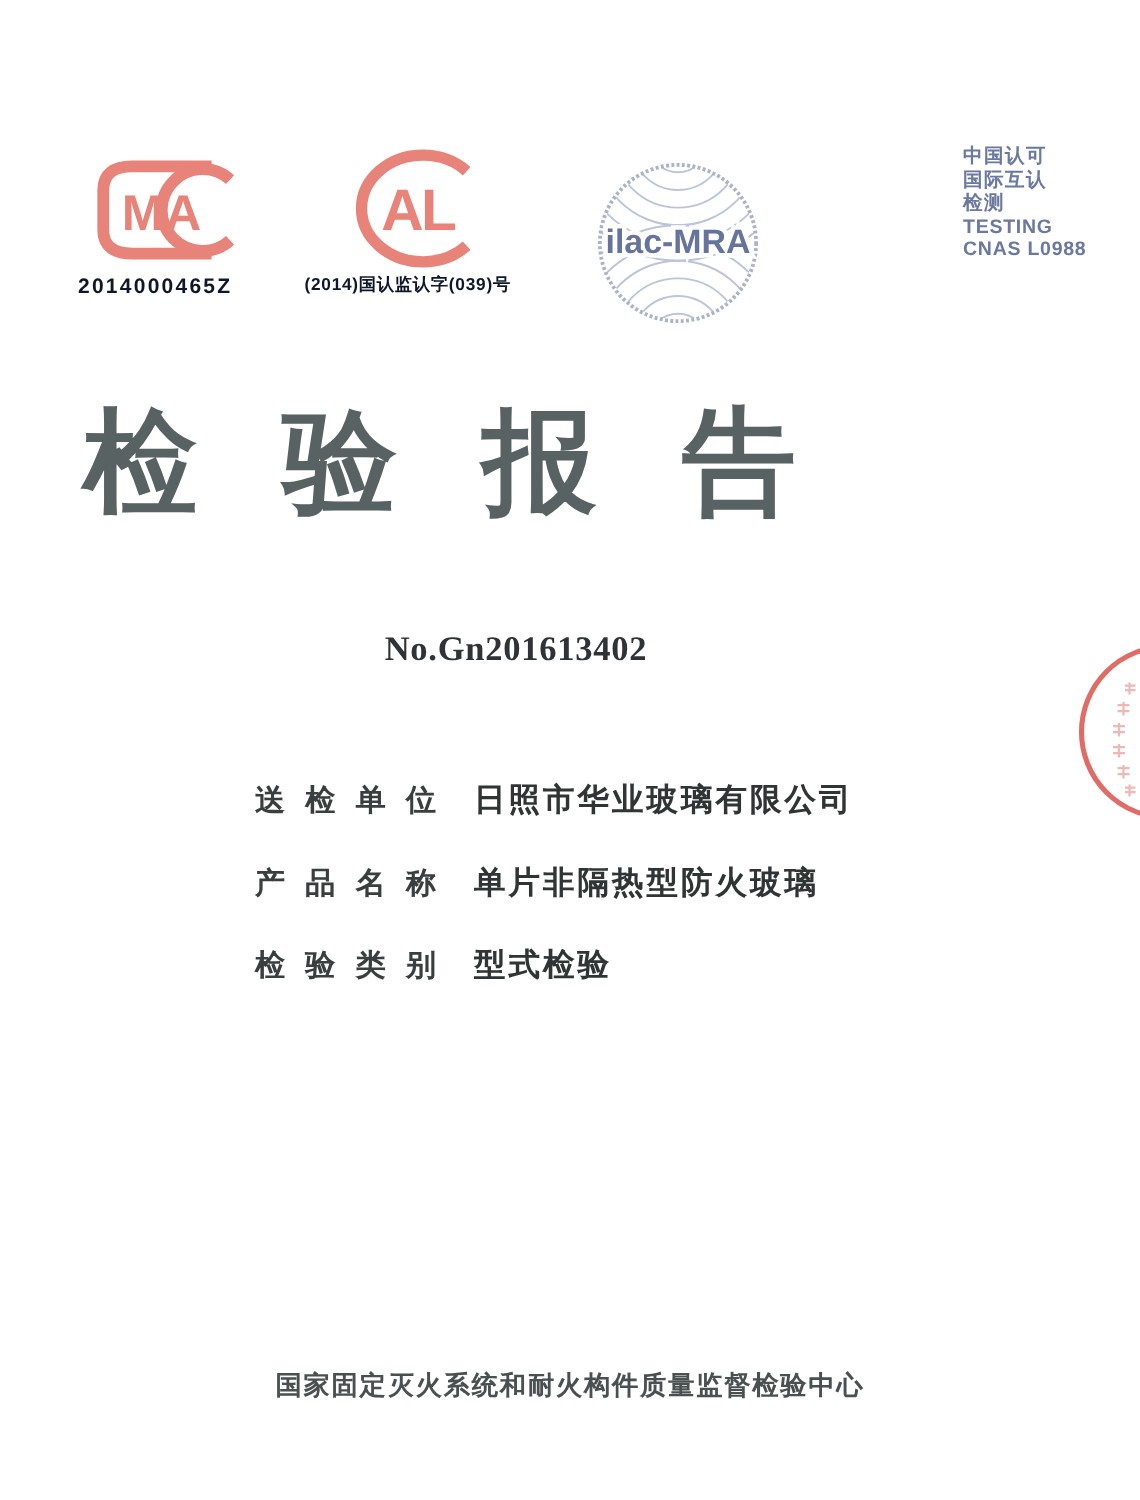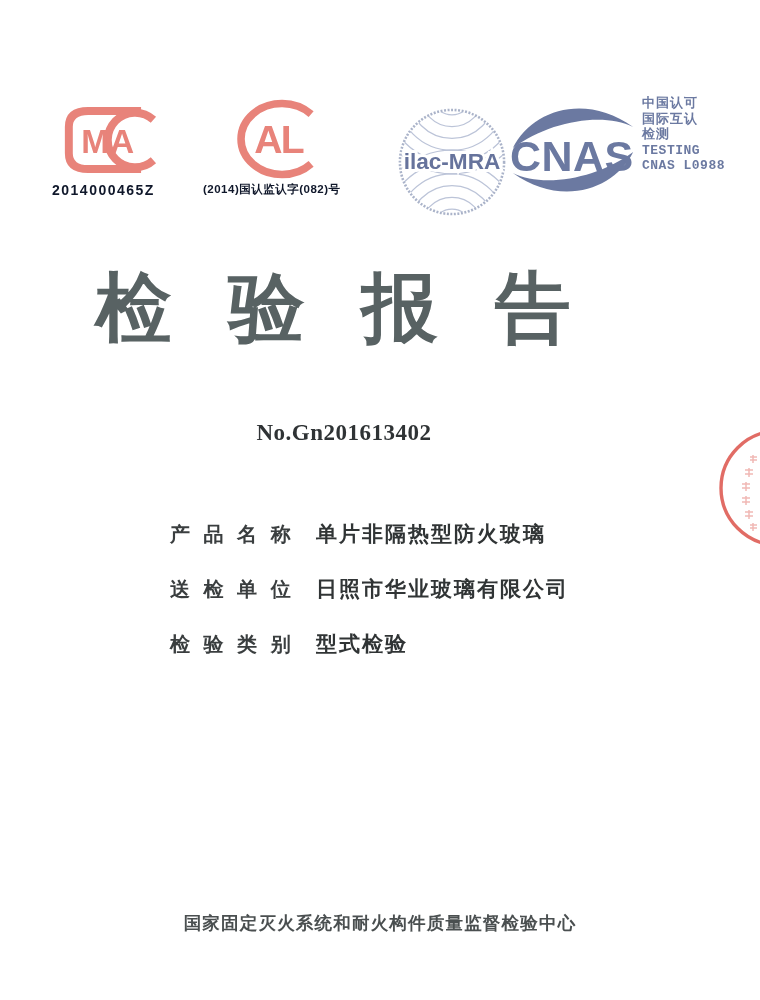--- a/index.html
+++ b/index.html
@@ -14,29 +14,28 @@
   .cal-block{left:203px;top:99px;width:154px;}
   .ilac-block{left:394px;top:102px;width:116px;}
   .cnaslogo-block{left:508px;top:100px;width:130px;}
   .logo-num{
     margin-top:5px;font-size:14px;font-weight:bold;color:#0f172a;
     letter-spacing:1.5px;white-space:nowrap;
   }
   .cal-num{font-size:11.5px;letter-spacing:0.5px;margin-top:3px;}
   .cnas-text{
     position:absolute;left:642px;top:96px;color:#6b79a1;
-    font-size:13px;font-weight:bold;line-height:15.5px;letter-spacing:1px;font-family:Liberation Mono, monospace;
+    font-size:13px;font-weight:bold;line-height:15.5px;letter-spacing:1px;
   }
   .cnas-text .latin{letter-spacing:0.5px;}
   
   .report-title{
     position:absolute;top:258px;left:0;width:604px;text-align:center;
     font-size:76px;font-weight:bold;color:#586263;letter-spacing:18px;
     white-space:nowrap;
-    padding-left:40px;
   }
   
   .report-no{
     position:absolute;top:420px;left:0;width:688px;text-align:center;
     font-family:"Liberation Serif",serif;font-size:23px;font-weight:bold;
     color:#2f3335;letter-spacing:0.5px;
   }
   
   .fields{position:absolute;left:170px;top:521px;}
   .field-row{display:flex;align-items:baseline;margin-bottom:29px;line-height:26px;}
@@ -69,21 +68,21 @@
       <text x="24" y="57" font-family="Liberation Sans, sans-serif" font-size="38" font-weight="bold" fill="#e8837a" letter-spacing="1">MA</text>
     </svg>
     <div class="logo-num">2014000465Z</div>
   </div>
 
   <div class="logo-block cal-block">
     <svg width="106" height="80" viewBox="0 0 112 90">
       <path d="M91,17 A46,40 0 1 0 91,73" fill="none" stroke="#e8837a" stroke-width="8.5"></path>
       <text x="27" y="61" font-family="Liberation Sans, sans-serif" font-size="44" font-weight="bold" fill="#e8837a" letter-spacing="-2">AL</text>
     </svg>
-    <div class="logo-num cal-num">(2014)国认监认字(082)号</div>
+    <div class="logo-num cal-num">(2014)国认监认字(039)号</div>
   </div>
 
   <div class="logo-block ilac-block">
     <svg width="114" height="120" viewBox="0 0 116 120">
       <defs>
         <clipPath id="ilacClip">
             <circle cx="58" cy="60" r="52"></circle>
           </clipPath>
       </defs>
       <g clip-path="url(#ilacClip)" fill="none" stroke="#bcc4d8" stroke-width="1.3">
@@ -99,27 +98,20 @@
           <circle cx="58" cy="128" r="56"></circle>
         <circle cx="58" cy="128" r="68"></circle>
           <circle cx="58" cy="128" r="80"></circle>
       </g>
       <circle cx="58" cy="60" r="53" fill="none" stroke="#aab3c9" stroke-width="2.6" stroke-dasharray="2 1.6"></circle>
       <text x="58" y="67" text-anchor="middle" font-family="Liberation Sans, sans-serif" font-size="23" font-weight="bold" stroke="#ffffff" stroke-width="6" fill="#ffffff">ilac-MRA</text>
       <text x="58" y="67" text-anchor="middle" font-family="Liberation Sans, sans-serif" font-size="23" font-weight="bold" fill="#66739c">ilac-MRA</text>
     </svg>
   </div>
 
-  <div class="logo-block cnaslogo-block">
-    <svg width="128" height="100" viewBox="0 0 134 104">
-      <path d="M4,50 C24,10 80,-8 130,28 C98,12 42,22 4,50 Z" fill="#6b79a1"></path>
-      <path d="M130,54 C110,94 54,112 4,76 C36,92 92,82 130,54 Z" fill="#6b79a1"></path>
-      <text x="1" y="74" font-family="Liberation Sans, sans-serif" font-size="45" font-weight="bold" fill="#6b79a1" letter-spacing="0.5">CNAS</text>
-    </svg>
-  </div>
 
   <div class="cnas-text">
     <div>中国认可</div>
     <div>国际互认</div>
     <div>检测</div>
     <div class="latin">TESTING</div>
     <div class="latin">CNAS L0988</div>
   </div>
 
   <div class="report-title">检 验 报 告</div>
@@ -135,26 +127,26 @@
         <path d="M30,60 h8 M30,64 h8 M34,58 v9"></path>
         <path d="M30,74 h8 M30,78 h8 M34,72 v9"></path>
         <path d="M33,88 h8 M33,92 h8 M37,86 v9"></path>
         <path d="M38,101 h7 M38,104 h7 M41,99 v8"></path>
       </g>
     </svg>
   </div>
 
   <div class="fields">
     <div class="field-row">
+      <span class="field-label">送 检 单 位</span>
+      <span class="field-value">日照市华业玻璃有限公司</span>
+    </div>
+    <div class="field-row">
       <span class="field-label">产 品 名 称</span>
       <span class="field-value">单片非隔热型防火玻璃</span>
-    </div>
-    <div class="field-row">
-      <span class="field-label">送 检 单 位</span>
-      <span class="field-value">日照市华业玻璃有限公司</span>
     </div>
     <div class="field-row">
       <span class="field-label">检 验 类 别</span>
       <span class="field-value">型式检验</span>
     </div>
   </div>
 
   <div class="footer-org">国家固定灭火系统和耐火构件质量监督检验中心</div>
 
 </div>

